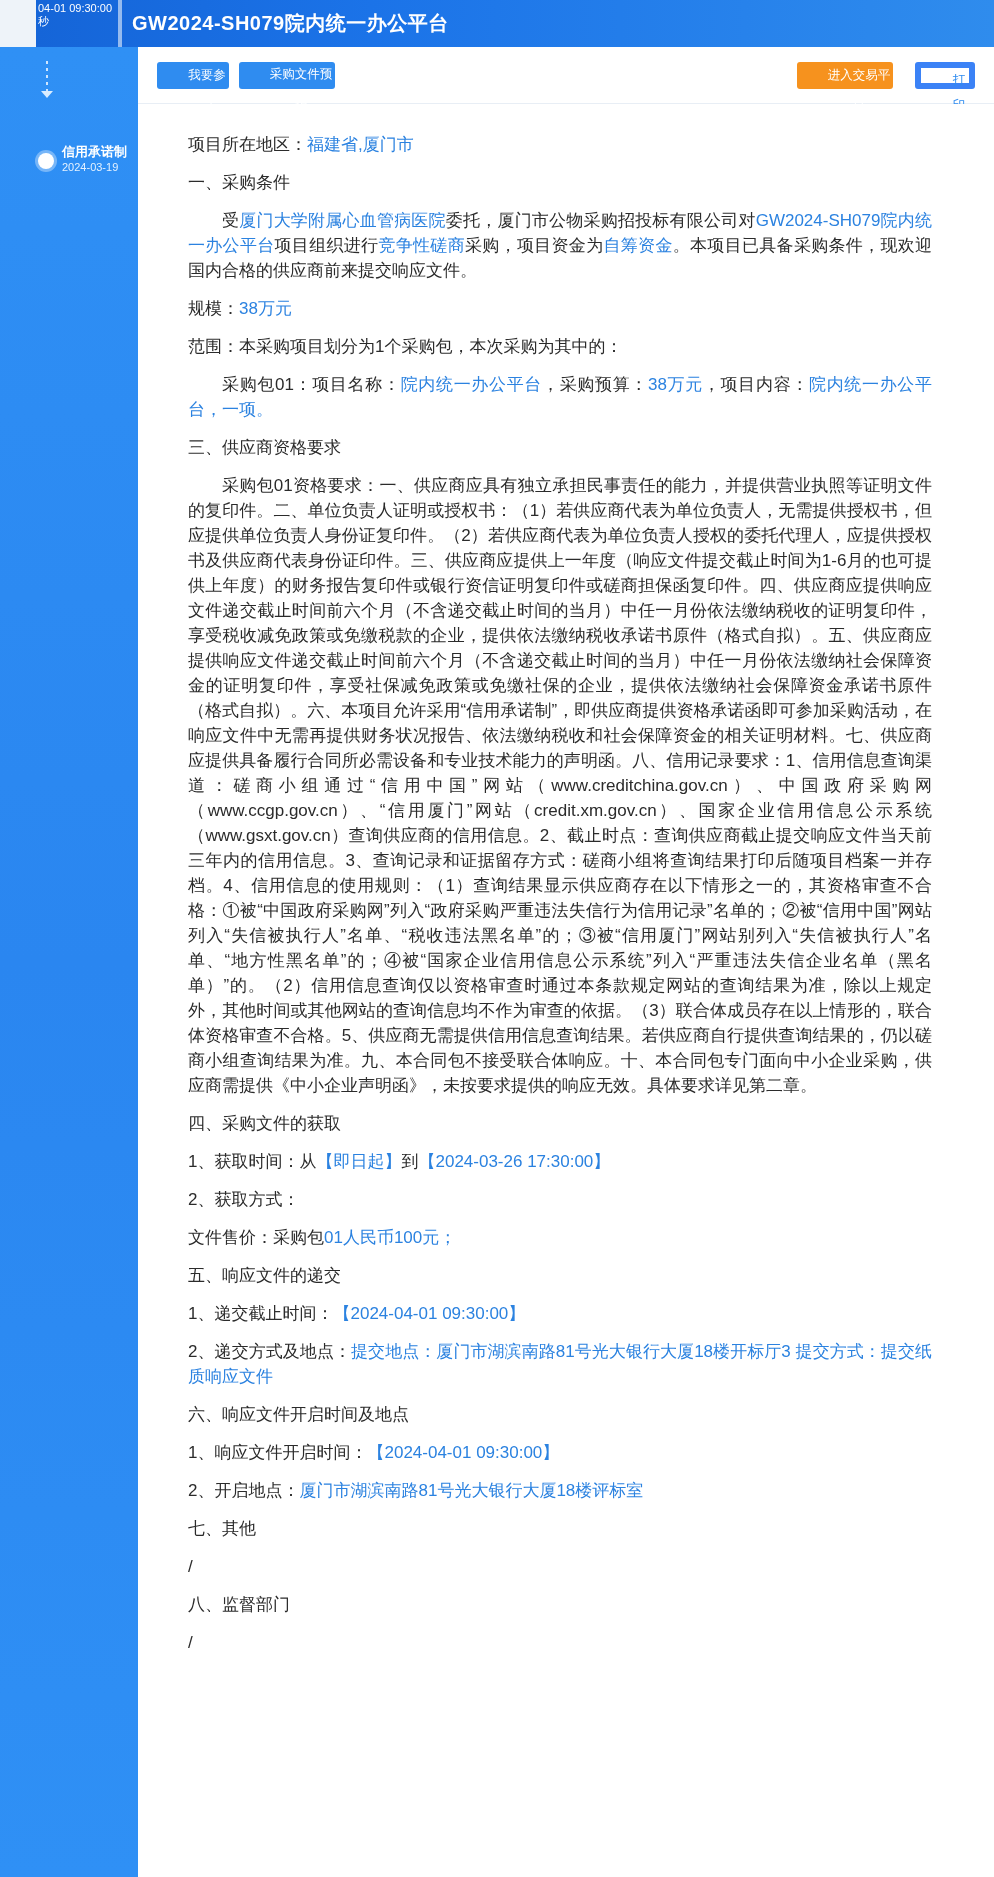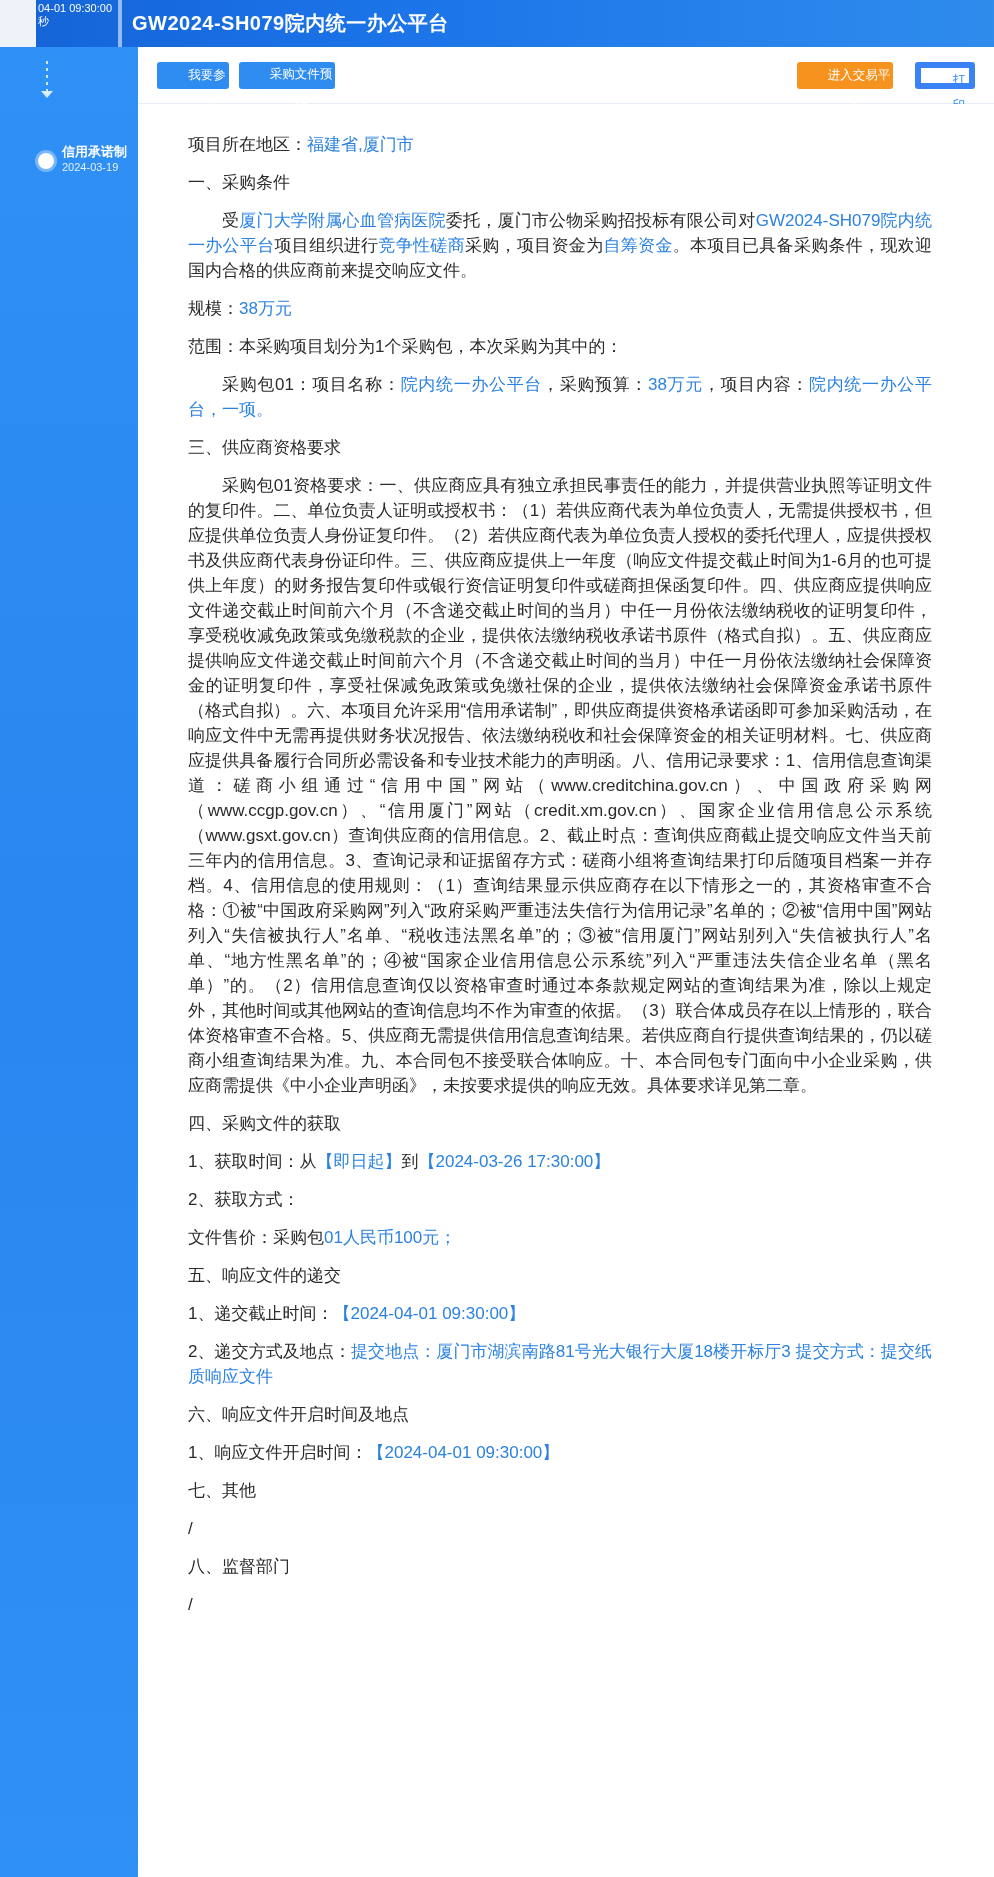--- a/index.html
+++ b/index.html
@@ -231,20 +231,23 @@
   <p class="sub">
     <span>2、递交方式及地点：</span><span class="hl">提交地点：厦门市湖滨南路81号光大银行大厦18楼开标厅3 提交方式：提交纸质响应文件</span>
   </p>
 
   <p class="sec">六、响应文件开启时间及地点</p>
 
   <p class="sub">
     <span>1、响应文件开启时间：</span><span class="hl">【2024-04-01 09:30:00】</span>
   </p>
 
+  <p class="sub">
+    <span>2、开启地点：</span><span class="hl">厦门市湖滨南路81号光大银行大厦18楼评标室</span>
+  </p>
 
   <p class="sec">七、其他</p>
   <p class="slash">/</p>
 
   <p class="sec">八、监督部门</p>
   <p class="slash">/</p>
 
 </div>
 
 </body></html>

